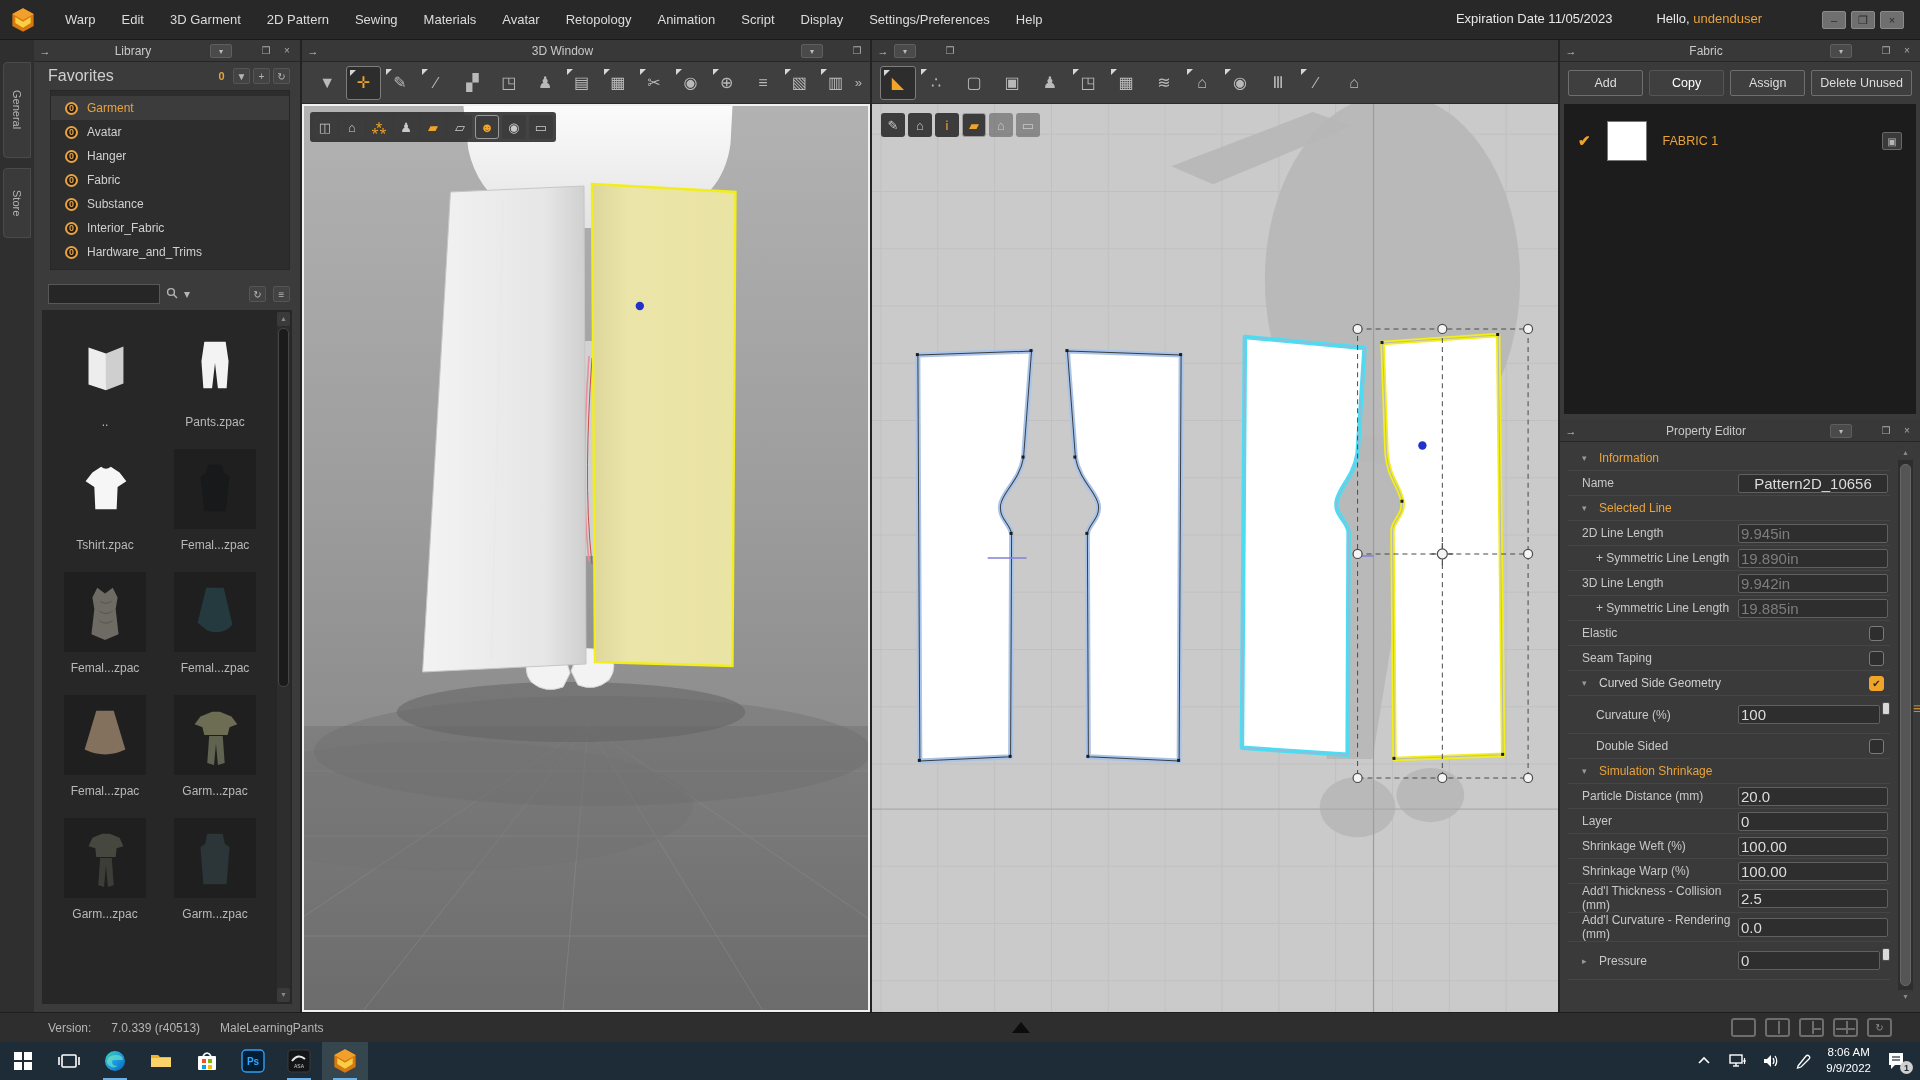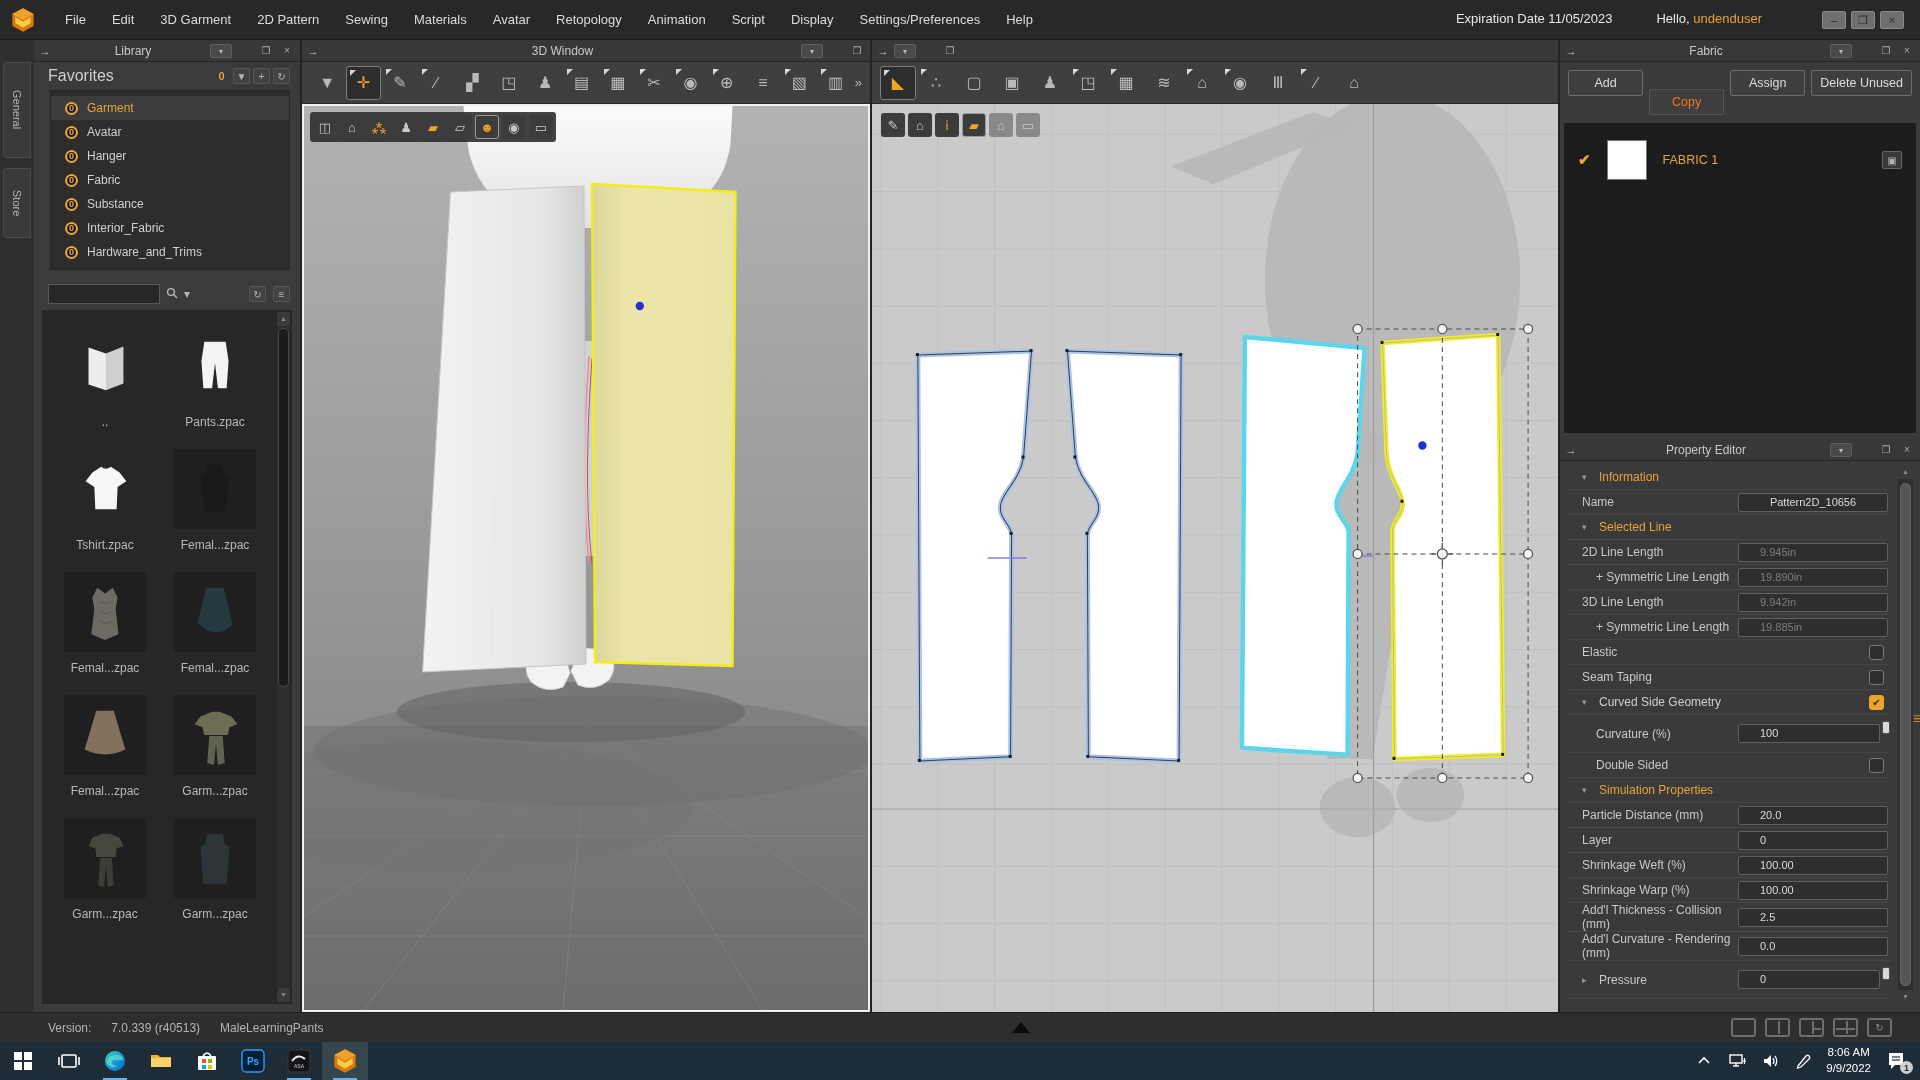--- a/index.html
+++ b/index.html
@@ -74,36 +74,36 @@
   .ovl-btn{width:24px;height:24px;background:#3c3c3c;border-radius:3px;color:#c9c9c9;font-size:13px;display:flex;align-items:center;justify-content:center;}
   .ovl-btn.orange{color:#f0a429;}
   .ovl-btn.boxed{border:1px solid #9a9a9a;}
   .ovl-btn.dim{opacity:.45;}
 
   
   .rightcol{width:360px;background:#3a3a3a;display:flex;flex-direction:column;flex:none;}
   .fab-btns{display:flex;gap:6px;padding:8px 8px;}
   .fab-btn{flex:1;height:26px;background:#3f3f3f;border:1px solid #6e6e6e;border-radius:2px;color:#dedede;font-size:12.5px;display:flex;align-items:center;justify-content:center;}
   .fab-btn.wide{flex:1.35;}
-  .fab-btn.disabled{color:#f97316;border-color:#555;margin-top:19px;}
+  .fab-btn.disabled{color:#ffffff;border-color:#555;}
   .fab-list{height:310px;background:#1c1c1c;margin:0 4px;padding-top:10px;}
   .fab-row{display:flex;align-items:center;height:54px;padding:0 14px;gap:16px;}
   .fab-check{color:#f0a429;font-size:15px;font-weight:bold;}
   .fab-swatch{width:40px;height:40px;background:#ffffff;border:1px solid #777;}
   .fab-name{flex:1;color:#e8a33d;font-size:12.5px;}
   .fab-save{width:20px;height:18px;background:#3a3a3a;border:1px solid #686868;border-radius:2px;color:#b5b5b5;font-size:10px;text-align:center;line-height:17px;}
   .propeditor{flex:1;display:flex;flex-direction:column;margin-top:6px;min-height:0;}
   .prop-body{flex:1;position:relative;padding:4px 30px 0 8px;overflow:hidden;}
   .prow{display:flex;align-items:center;min-height:25px;border-bottom:1px solid #454545;padding-left:14px;padding-right:2px;}
   .prow.tall{min-height:38px;}
   .ptri{color:#9a9a9a;font-size:9px;margin-right:8px;width:9px;}
   .psec-label{color:#e8a33d;font-size:12px;}
   .plabel{flex:1;color:#c8c8c8;font-size:12px;}
   .indent .plabel{padding-left:14px;}
-  .pinput{width:150px;height:19px;background:#2e2e2e;border:1px solid #606060;border-radius:2px;color:#dcdcdc;font-size:11px;line-height:17px;padding:0 21px;}
+  .pinput{width:150px;height:19px;background:#2e2e2e;border:1px solid #606060;border-radius:2px;color:#dcdcdc;font-size:15px;line-height:17px;padding:0 2px;}
   .pinput.ro{color:#7d7d7d;}
   .pinput.center{text-align:center;}
   .pcheck{width:15px;height:15px;border:1px solid #7a7a7a;border-radius:3px;background:#2e2e2e;margin-right:4px;font-size:10px;line-height:14px;text-align:center;color:#2b2b2b;}
   .pcheck.on{background:#f0a429;border-color:#f0a429;}
   .sstack{width:150px;display:flex;flex-direction:row;gap:4px;padding:3px 0;}
   .strack{height:3px;background:#262626;position:relative;margin:2px 2px 4px 2px;}
   .sfill{position:absolute;left:0;top:0;bottom:0;background:var(--slider_yellow);}
   .shandle{position:absolute;top:-5px;width:8px;height:13px;background:#d9d9d9;border:1px solid #4f4f4f;border-radius:2px;}
   .pscroll{position:absolute;right:7px;top:4px;bottom:8px;width:15px;background:#2e2e2e;border-radius:2px;}
   .pgrip{position:absolute;right:-1px;top:46%;color:#e8a33d;font-size:9px;}
@@ -133,21 +133,21 @@
 
   <div class="titlebar">
     <span class="logo">
       <svg width="26" height="26" viewBox="0 0 22 22">
         <polygon points="11,1 20,6 20,16 11,21 2,16 2,6" fill="#d8780f"></polygon>
         <polygon points="11,1 20,6 11,11 2,6" fill="#f2a02c"></polygon>
         <path d="M4.5,8.5 l6.5,4 6.5,-4 v5 l-6.5,4 -6.5,-4 z" fill="#f7cf45"></path>
       </svg>
     </span>
     <div class="menu" id="menu">
-        <div class="menu-item">File</div>
+        <div class="menu-item">Warp</div>
         <div class="menu-item">Edit</div>
         <div class="menu-item">3D Garment</div>
         <div class="menu-item">2D Pattern</div>
         <div class="menu-item">Sewing</div>
         <div class="menu-item">Materials</div>
         <div class="menu-item">Avatar</div>
         <div class="menu-item">Retopology</div>
         <div class="menu-item">Animation</div>
         <div class="menu-item">Script</div>
         <div class="menu-item">Display</div>
@@ -719,21 +719,21 @@
                     <div class="shandle" style="left: calc(100% - 4px);"></div>
                   </div>
                 </div>
               </div>
               <div class="prow indent">
                 <span class="plabel">Double Sided</span>
                 <span class="pcheck"></span>
               </div>
               <div class="prow">
                 <span class="ptri">▾</span>
-                <span class="psec-label">Simulation Properties</span>
+                <span class="psec-label">Simulation Shrinkage</span>
               </div>
               <div class="prow">
                 <span class="plabel">Particle Distance (mm)</span>
                 <div class="pinput">20.0</div>
               </div>
               <div class="prow">
                 <span class="plabel">Layer</span>
                 <div class="pinput">0</div>
               </div>
               <div class="prow">

